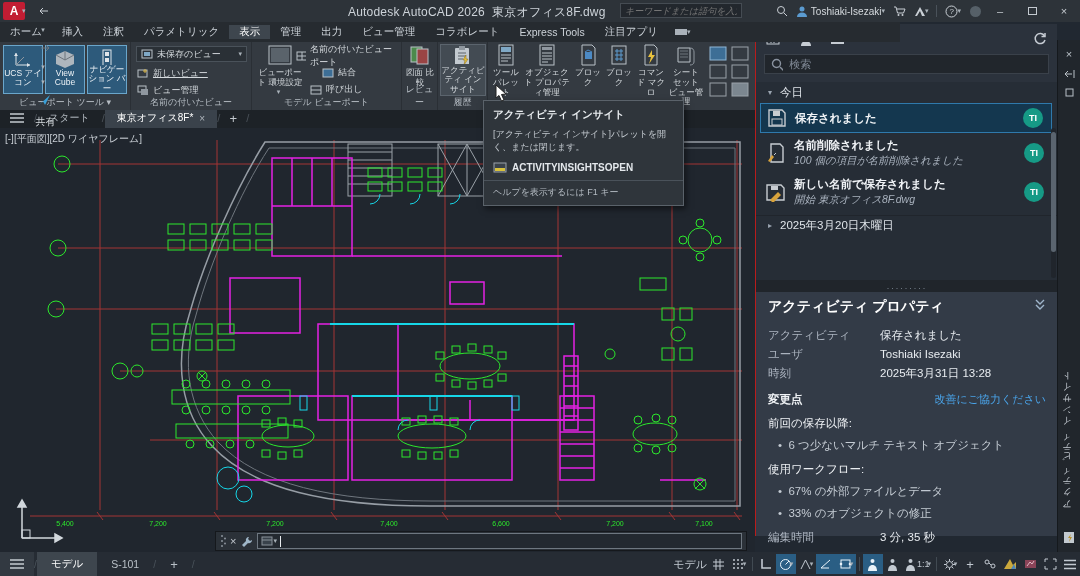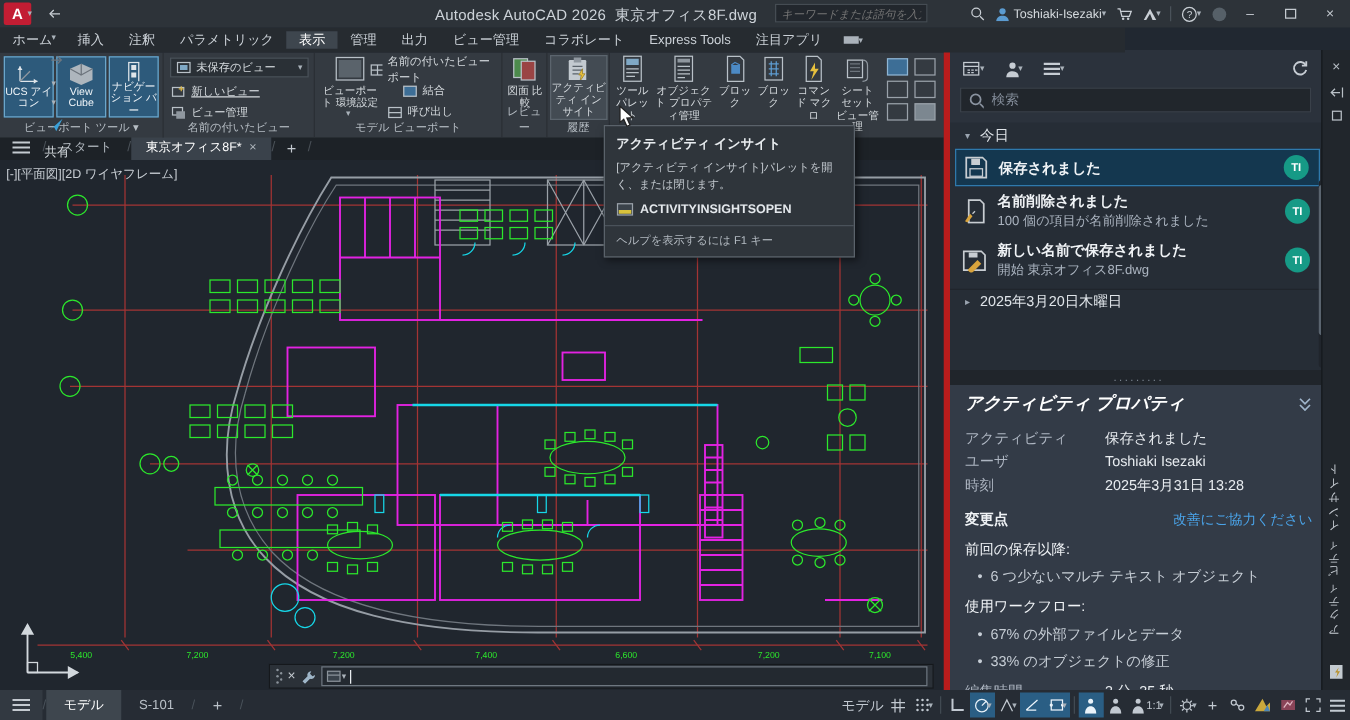--- a/index.html
+++ b/index.html
@@ -77,44 +77,44 @@
   .ltab { padding:0 14px; height:24px; display:flex; align-items:center; font-size:10.5px; color:#b9c0c7; }
   .ltab.active { background:#3e464e; color:#fff; }
   .l-sep { color:#49525a; }
   .sb-right { margin-left:auto; display:flex; align-items:center; height:24px; }
   .sic { min-width:20px; height:20px; display:flex; align-items:center; justify-content:center;
          color:#c2c9d1; font-size:11px; gap:1px; padding:0 2px; }
   .sic.on { background:#2a5e84; color:#fff; }
   .sb-sep { width:1px; height:14px; background:#414a52; margin:0 3px; }
 
   
-  .palette { position:absolute; left:755px; top:40px; width:302px; height:512px; background:#2b323c;
-             border-left:5px solid #b91c1c; z-index:35; }
+  .palette { position:absolute; left:755px; top:24px; width:302px; height:512px; background:#2b323c;
+             border-left:1px solid #b91c1c; z-index:35; }
   .pal-toolbar { height:30px; display:flex; align-items:center; padding:0 10px; gap:16px; }
   .pal-tool { display:flex; align-items:center; gap:2px; color:#c6ccd3; }
   .pal-refresh { margin-left:auto; }
   .pal-search { margin:0 8px; height:20px; background:#21262c; border:1px solid #3a414a;
                 display:flex; align-items:center; padding:0 6px; gap:6px; }
   .pal-search input { background:transparent; border:none; outline:none; color:#c6ccd3; font-size:11px; width:100%; }
   .pal-search input::placeholder { color:#828b98; }
   .pal-list { position:absolute; left:0; top:58px; width:302px; height:198px; background:#262d36; }
   .grp-row { height:20px; display:flex; align-items:center; gap:8px; padding:0 12px; font-size:11.5px; color:#dfe4e9; }
   .hitem { position:relative; margin:1px 6px 1px 4px; padding:4px 8px 4px 6px; display:flex; align-items:center; gap:8px; }
   .hitem.selected { background:#14374f; border:1px solid #2f79ac; }
   .hi-text { flex:1; }
   .hi-title { font-size:11.5px; font-weight:bold; color:#f0f3f6; }
-  .hi-sub { font-size="10.5px"; font-size:10.5px; color:#aab3bf; margin-top:1px; }
+  .hi-sub { font-size="10.5px"; font-size:10.5px; color:#aab3bf; margin-top:1px;font-style:italic; }
   .badge { width:20px; height:20px; border-radius:50%; background:#169a86; color:#fff; font-size:9px; font-weight:bold;
            display:flex; align-items:center; justify-content:center; flex:0 0 auto; }
   .scrollbar { position:absolute; right:2px; top:46px; width:5px; height:150px; background:#20252c; border-radius:3px; }
   .scrollthumb { position:absolute; left:0; top:4px; width:5px; height:120px; background:#5a646f; border-radius:3px; }
   .divider { position:absolute; left:0; top:256px; width:302px; height:12px; background:#20252b;
              display:flex; align-items:center; justify-content:center; color:#7d8793; font-size:9px; letter-spacing:2px; }
   .props { position:absolute; left:0; top:268px; width:302px; height:244px; background:#333b47; padding:6px 12px 0 12px; }
-  .props-head { display:flex; align-items:center; font-size:14px; font-weight:bold; color:#fff; margin-bottom:10px;font-style:italic; }
+  .props-head { display:flex; align-items:flex-start; font-size:14px; font-weight:bold; color:#fff; margin-bottom:10px; }
   .chev2 { margin-left:auto; color:#9fb5cb; }
   .prow { display:flex; font-size:11.5px; line-height:19px; }
   .prow .pl { width:112px; color:#aeb6c2; }
   .prow .pv { color:#e8ecf0; }
   .changes { display:flex; align-items:center; margin-top:9px; }
   .changes .cl { font-size:11.5px; font-weight:bold; color:#f0f3f6; }
   .changes .fb { margin-left:auto; font-size:11px; color:#4aa3e8; }
   .sect { font-size:11.5px; font-weight:normal; color:#f0f3f6; margin-top:9px; }
   .bullet { font-size:11.5px; color:#c6cdd5; margin:7px 0 0 10px; }
   .kv { display:flex; font-size:11.5px; margin-top:9px; }

